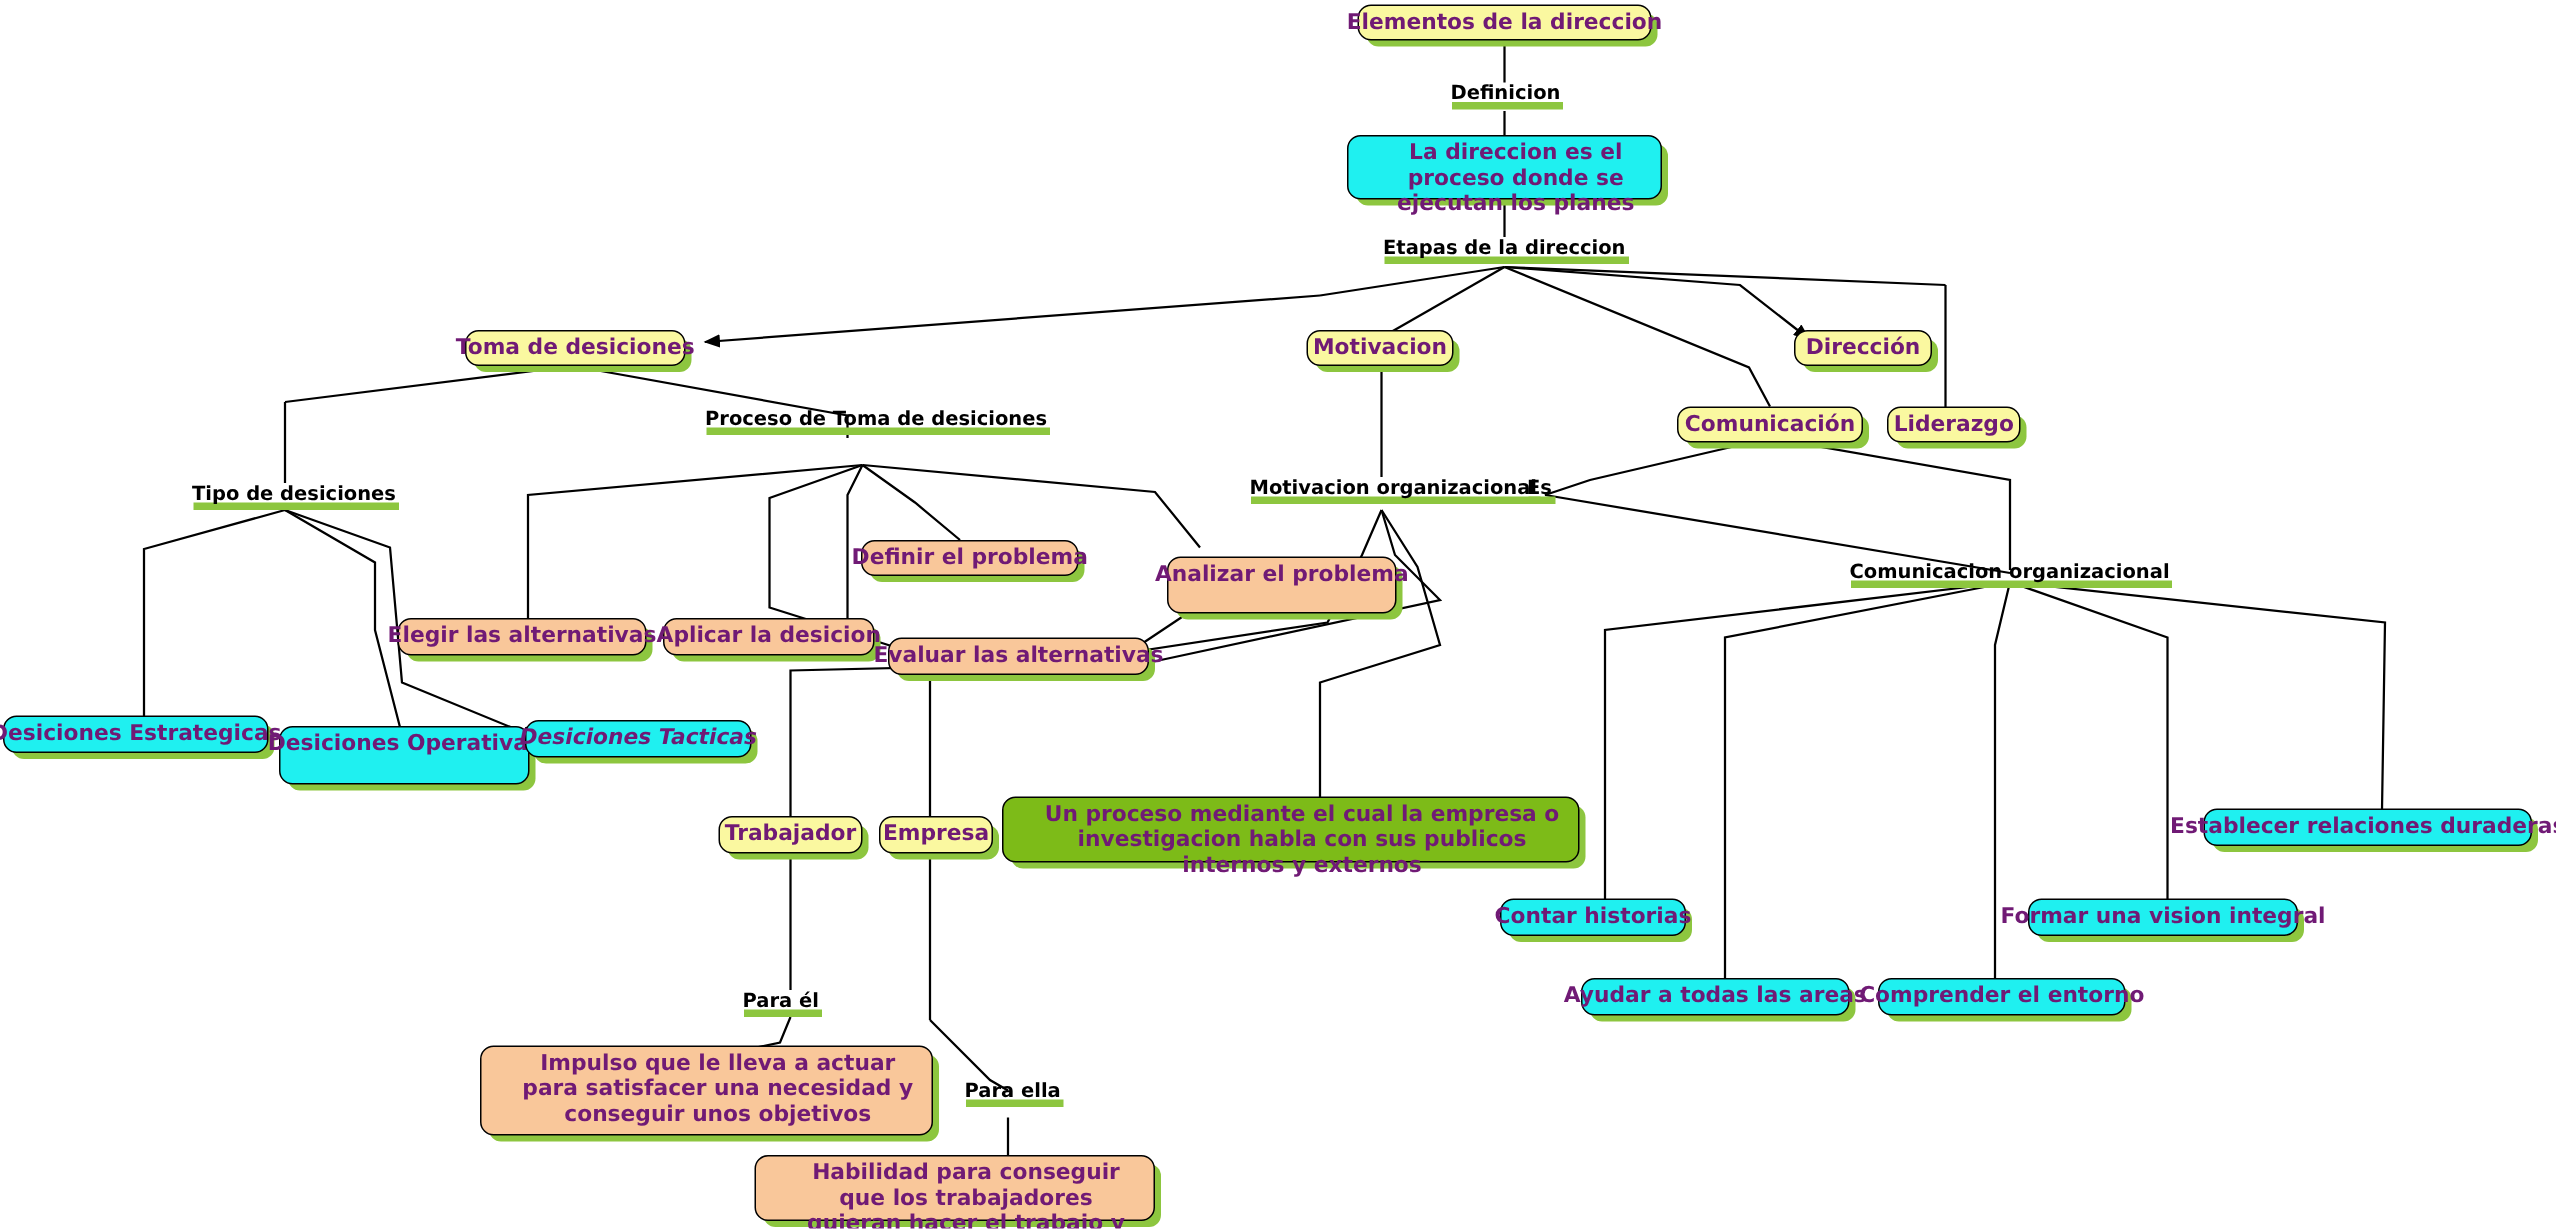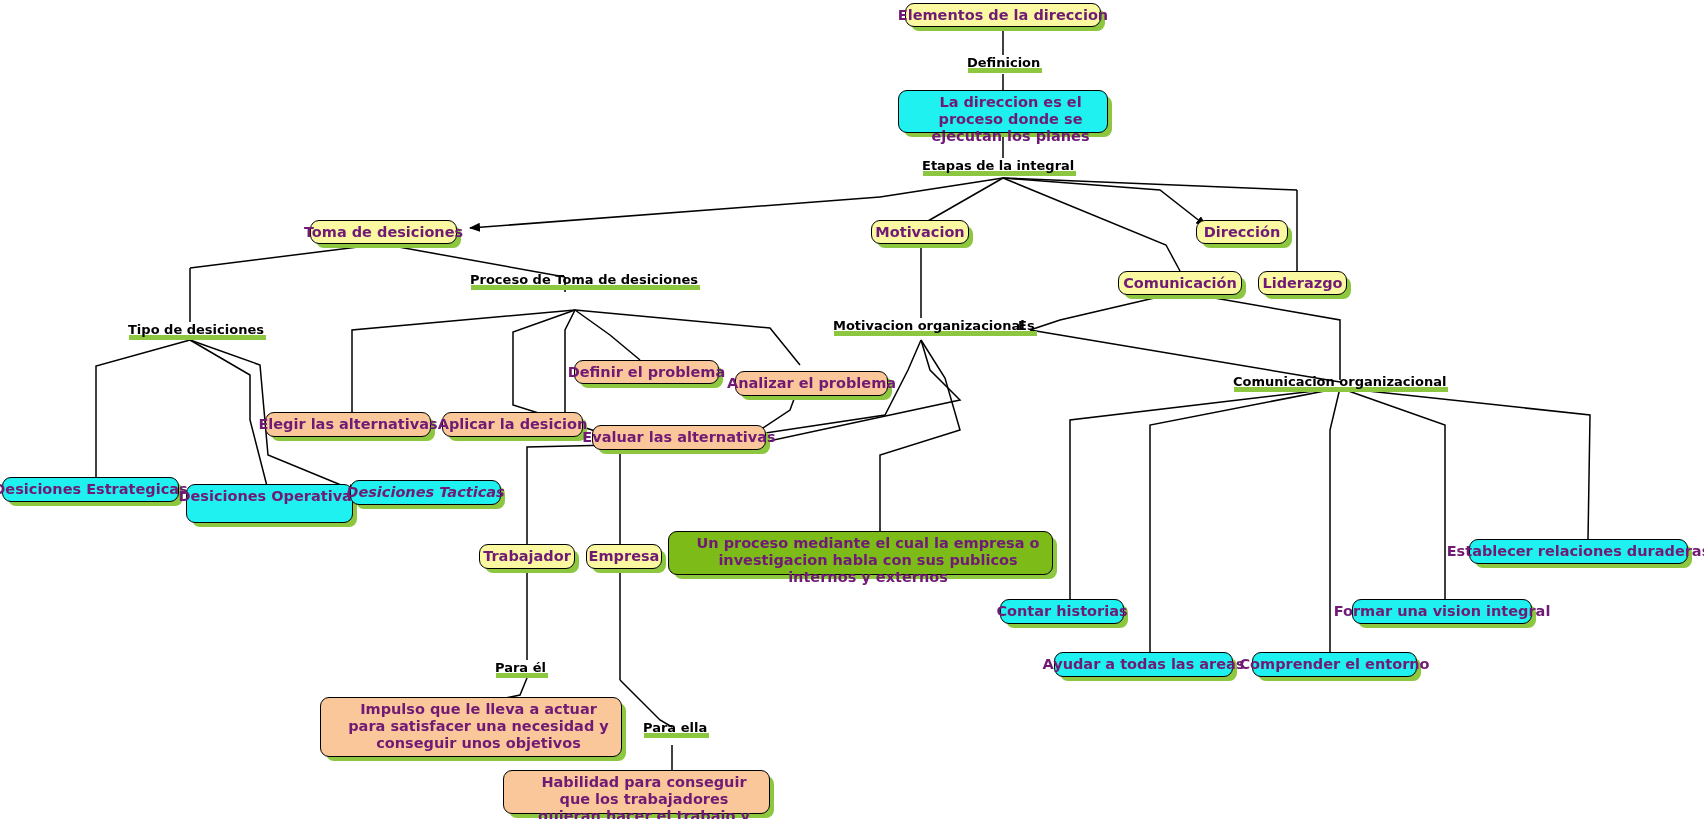--- a/index.html
+++ b/index.html
@@ -124,21 +124,21 @@
 
   <div class="linklabel" style="left:965px;top:55px;">
     <span class="lbl">Definicion</span>
   </div>
 
   <div class="node n-cyan wrap" style="left:898px;top:90px;width:210px;height:43px;">
     <span>La direccion es el proceso donde se ejecutan los planes</span>
   </div>
 
   <div class="linklabel" style="left:920px;top:158px;">
-    <span class="lbl">Etapas de la integral</span>
+    <span class="lbl">Etapas de la direccion</span>
   </div>
 
   <div class="node n-yellow" style="left:310px;top:220px;width:147px;height:24px;">
     <span>Toma de desiciones</span>
   </div>
 
   <div class="node n-yellow" style="left:871px;top:220px;width:98px;height:24px;">
     <span>Motivacion</span>
   </div>
 
@@ -167,21 +167,21 @@
   </div>
 
   <div class="linklabel" style="left:1016px;top:318px;">
     <span class="lbl">Es</span>
   </div>
 
   <div class="node n-orange" style="left:574px;top:360px;width:145px;height:24px;">
     <span>Definir el problema</span>
   </div>
 
-  <div class="node n-orange" style="left:735px;top:371px;width:153px;height:25px;">
+  <div class="node n-orange" style="left:778px;top:371px;width:153px;height:38px;">
     <span>Analizar el problema</span>
   </div>
 
   <div class="linklabel" style="left:1231px;top:374px;">
     <span class="lbl">Comunicacion organizacional</span>
   </div>
 
   <div class="node n-orange" style="left:265px;top:412px;width:166px;height:25px;">
     <span>Elegir las alternativas</span>
   </div>

